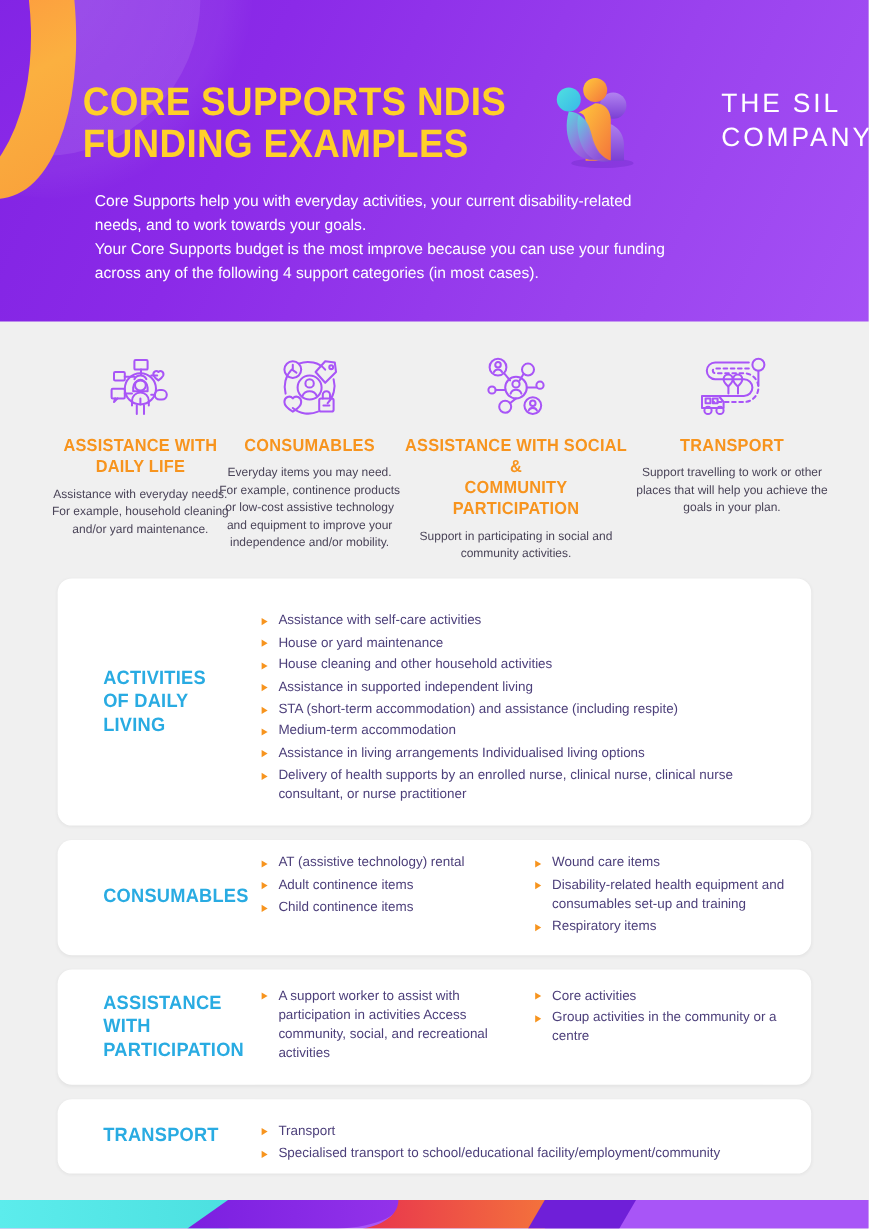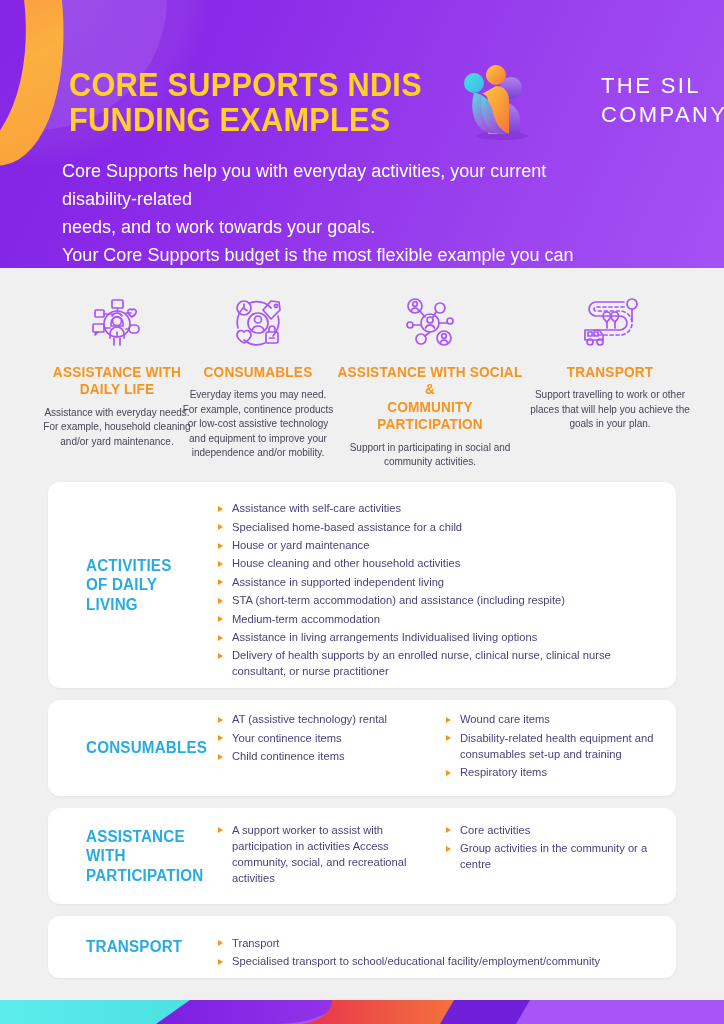--- a/index.html
+++ b/index.html
@@ -45,22 +45,22 @@
 
   .title{
     position:absolute; left:69px; top:68px; width:400px;
     color:#ffd029;
     font-family:"Liberation Sans Narrow","Liberation Sans",sans-serif;
     font-weight:bold; font-size:33px; line-height:1.06;
     letter-spacing:.3px; text-transform:uppercase;
     transform:scaleX(.93); transform-origin:left center;
   }
   .intro{
-    position:absolute; left:62px; top:158px; width:520px;
-    color:#ffffff; font-size:18px; line-height:1.55;
+    position:absolute; left:79px; top:158px; width:520px;
+    color:#ffffff; font-size:13px; line-height:1.55;
   }
   .intro p{ margin:0; }
 
   
   .logo{ position:absolute; left:458px; top:62px; width:200px; height:80px; }
   .logo-mark{ position:absolute; left:0; top:0; width:86px; height:80px; }
   .logo-text{
     position:absolute; left:96px; top:10px;
     color:#fff; font-family:"Liberation Sans Narrow","Liberation Sans",sans-serif;
     font-size:22px; font-weight:400; letter-spacing:2.4px; line-height:1.3;margin-left:47px;
@@ -134,21 +134,22 @@
     <div class="hdr-leaf-in"></div>
 
     <div class="title">
       <div>CORE SUPPORTS NDIS</div>
       <div>FUNDING EXAMPLES</div>
     </div>
 
     <div class="intro">
       <p>Core Supports help you with everyday activities, your current disability-related</p>
       <p>needs, and to work towards your goals.</p>
-      <p>Your Core Supports budget is the most flexible example you can use your funding</p>
+      <p>Your Core Supports budget is the most improve because you can use your funding</p>
+      <p>across any of the following 4 support categories (in most cases).</p>
     </div>
 
     <div class="logo">
       <svg class="logo-mark" viewBox="0 0 86 80">
         <defs>
           <linearGradient id="lgA" x1="0" y1="0" x2="1" y2="1">
             <stop offset="0" stop-color="#4fe0e0"></stop>
               <stop offset="1" stop-color="#39b8e8"></stop>
           </linearGradient>
           <linearGradient id="lgB" x1="0" y1="0" x2="1" y2="1">
@@ -274,40 +275,39 @@
   </div>
 
   <div class="card" id="card-adl">
     <div class="card-title" style="white-space:pre-line">ACTIVITIES
 OF DAILY
 LIVING</div>
     <div class="card-body">
       <div class="col wide">
         <ul class="bl">
             <li>Assistance with self-care activities</li>
-            <li>Specialised home-based assistance for a child</li>
             <li>House or yard maintenance</li>
             <li>House cleaning and other household activities</li>
             <li>Assistance in supported independent living</li>
             <li>STA (short-term accommodation) and assistance (including respite)</li>
             <li>Medium-term accommodation</li>
             <li>Assistance in living arrangements  Individualised living options</li>
             <li>Delivery of health supports by an enrolled nurse, clinical nurse, clinical nurse consultant, or nurse practitioner</li>
           </ul>
       </div>
     </div>
   </div>
 
   <div class="card" id="card-con">
     <div class="card-title" style="white-space:pre-line">CONSUMABLES</div>
     <div class="card-body">
       <div class="col">
         <ul class="bl">
             <li>AT (assistive technology) rental</li>
-            <li>Your continence items</li>
+            <li>Adult continence items</li>
             <li>Child continence items</li>
           </ul>
       </div>
       <div class="col">
         <ul class="bl">
             <li>Wound care items</li>
             <li>Disability-related health equipment and consumables set-up and training</li>
             <li>Respiratory items</li>
           </ul>
       </div>

